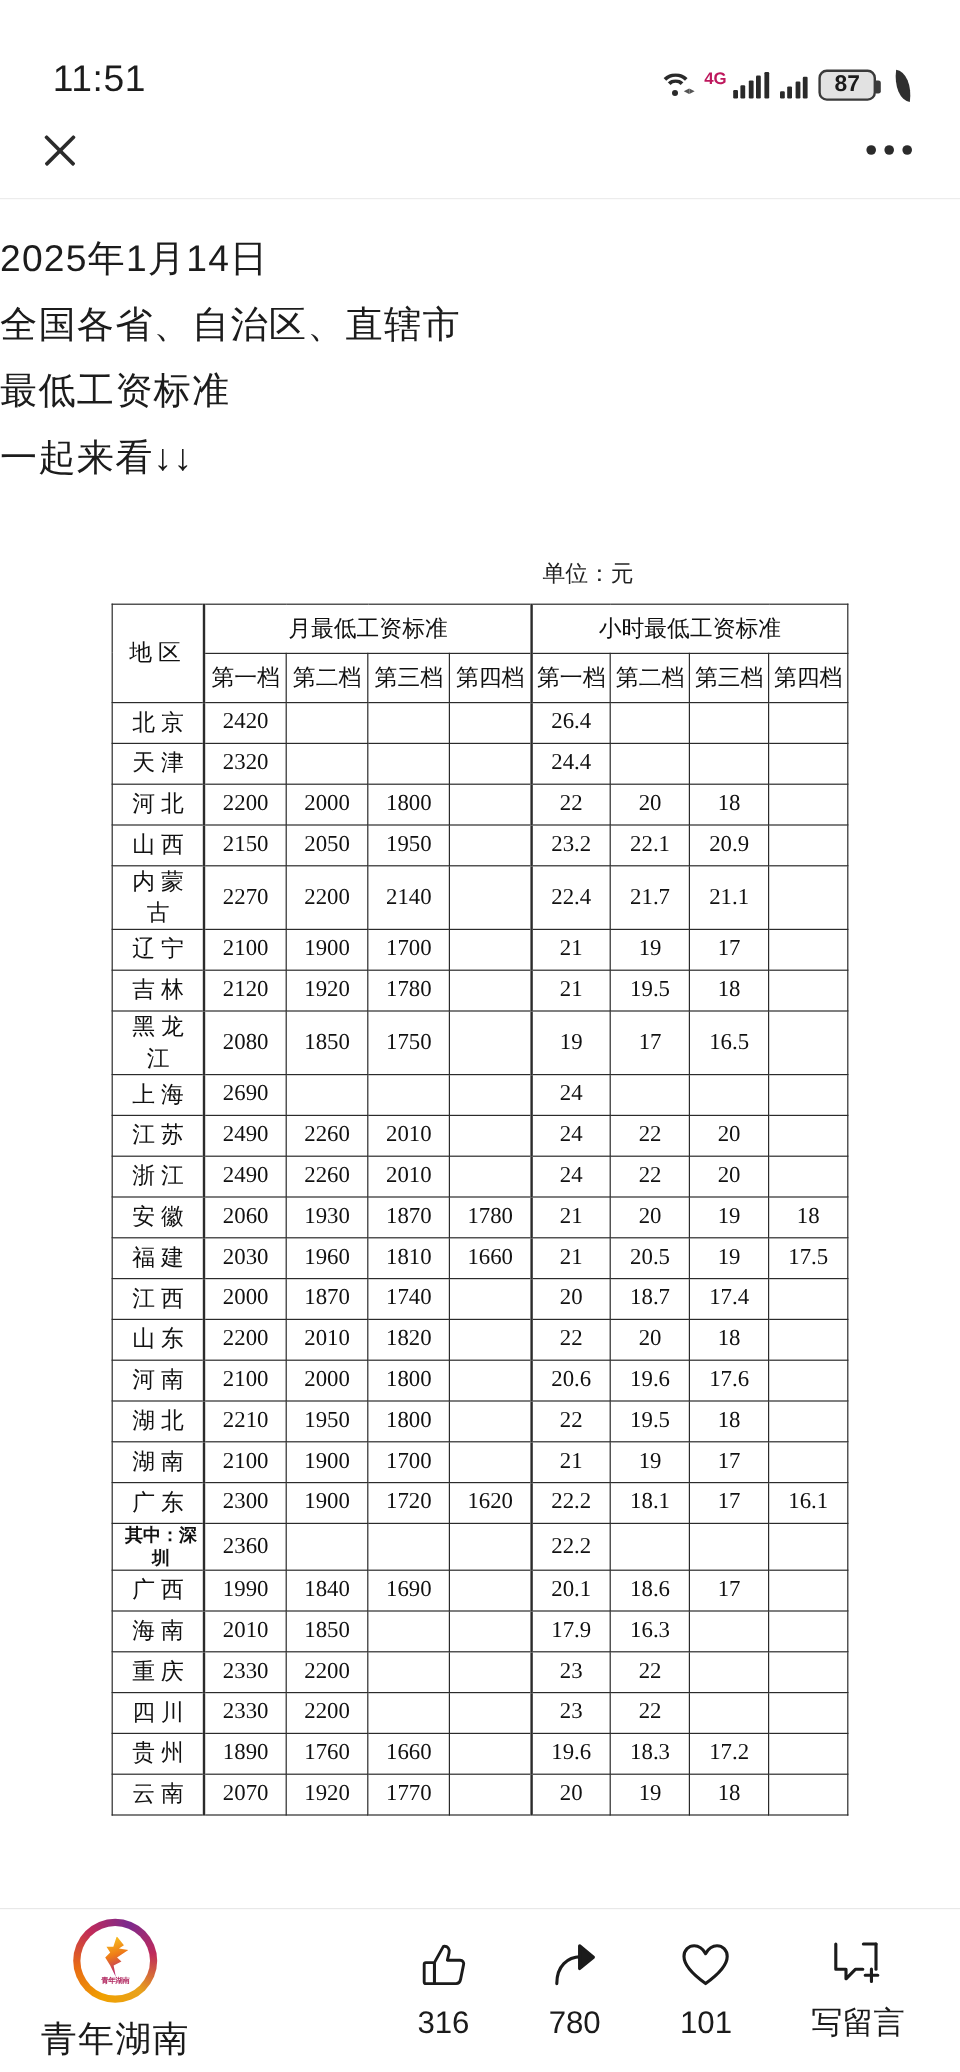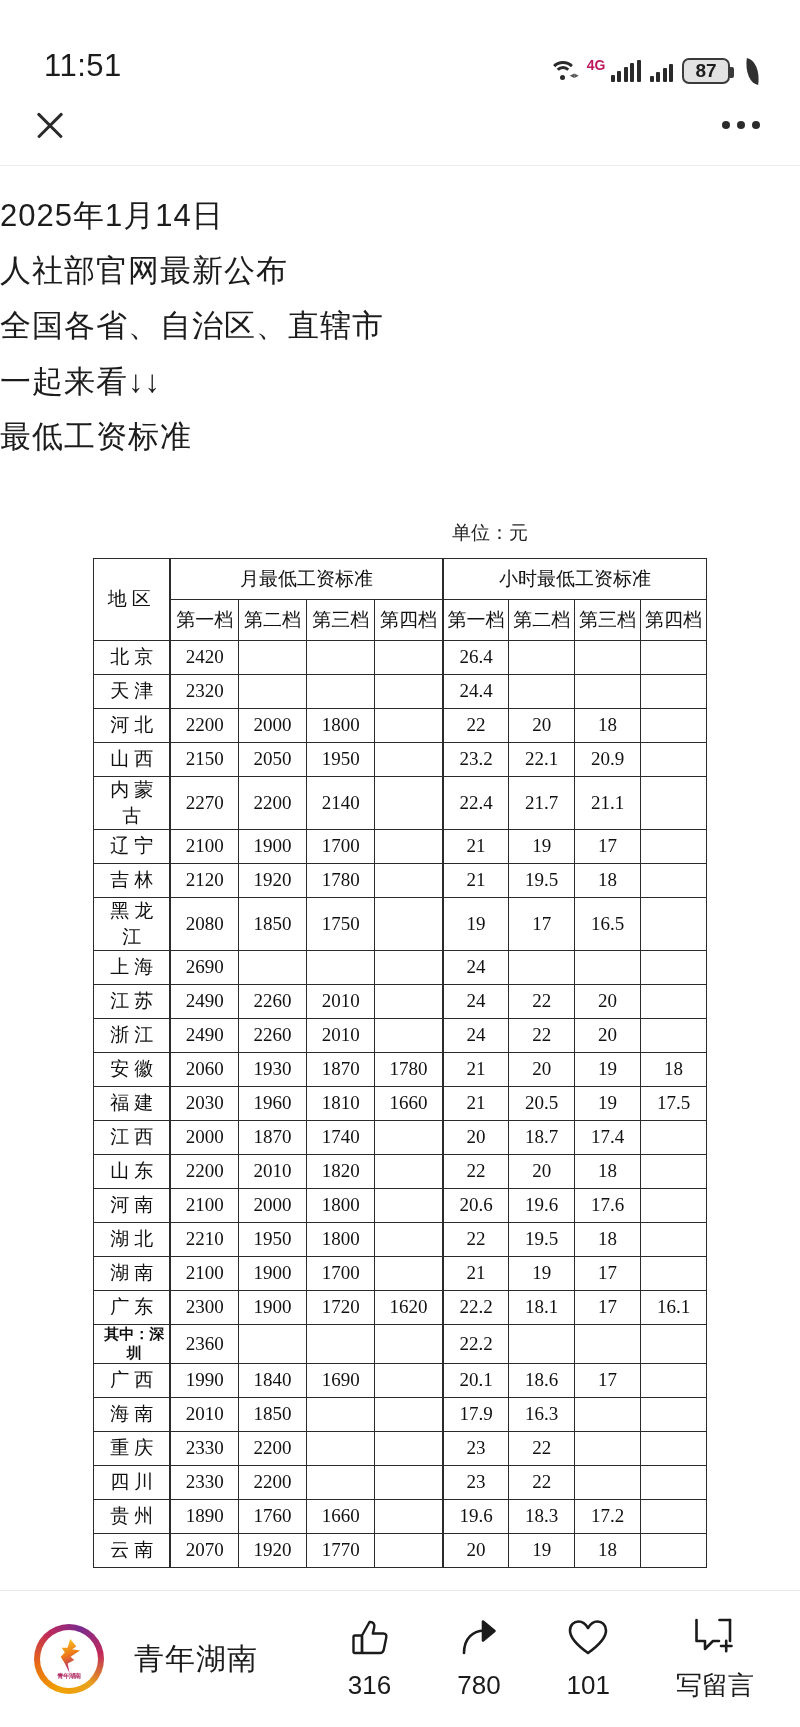--- a/index.html
+++ b/index.html
@@ -93,21 +93,21 @@
   .col-sep { border-left-width: 2.6px !important; }
   tr.row td { border-top-width: 1.3px; }
 
   
   .bottombar {
     position: absolute; left:0; bottom:0; width: 800px; height: 137px;
     background:#fff; border-top: 1px solid #e8e8e8;
     display:flex; align-items:center; justify-content:space-between;
     padding: 0 34px 0 34px;
   }
-  .account { display:flex; align-items:center; gap:30px; }
+  .account { display:flex; align-items:center; gap:10px;flex-direction:column; }
   .avatar {
     width: 70px; height: 70px; border-radius:50%;
     background: conic-gradient(from 200deg, #f0a000, #e86b14, #c02a5a, #7b2a8e, #c02a5a, #e8a21c, #f0a000);
     display:flex; align-items:center; justify-content:center; position:relative;
   }
   .avatar .inner {
     width: 58px; height:58px; border-radius:50%; background:#fff;
     display:flex; align-items:center; justify-content:center; overflow:hidden;
   }
   .avatar .flame {
@@ -168,24 +168,23 @@
     <div class="dots">
       <span></span>
         <span></span>
         <span></span>
     </div>
   </div>
 
   <div class="article">
     <div class="headline">
       <div>2025年1月14日</div>
-      <div>人社部官网最新公布</div>
       <div>全国各省、自治区、直辖市</div>
+      <div>最低工资标准</div>
       <div>一起来看↓↓</div>
-      <div>最低工资标准</div>
     </div>
 
     <div class="unit">单位：元</div>
 
     <div class="table-wrap">
       <table class="wage">
         <colgroup>
           <col style="width:70px">
             <col style="width:62px">
             <col style="width:62px">

